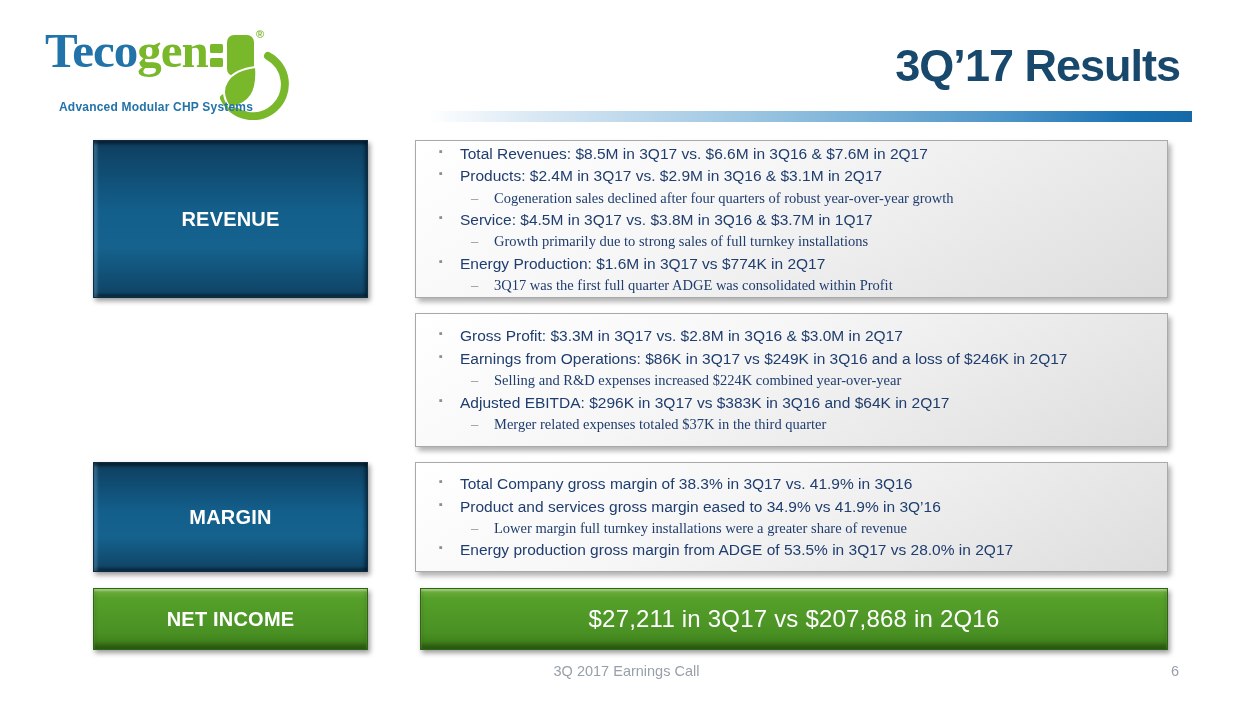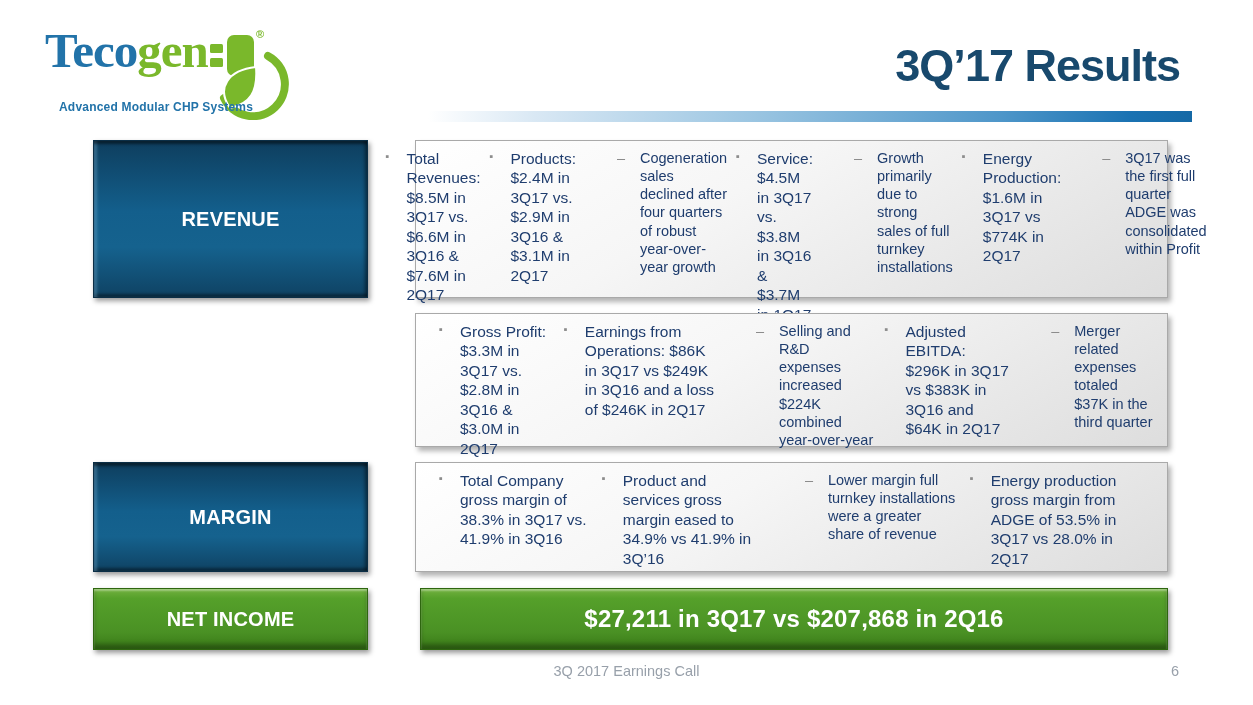--- a/index.html
+++ b/index.html
@@ -49,31 +49,31 @@
     background:linear-gradient(180deg,#72b13f 0%,#55a02a 16%,#4a9124 72%,#397917 100%);
     border:1px solid #2e660f;
     box-shadow:inset 0 2px 2px rgba(255,255,255,.35),inset 0 -5px 4px rgba(0,0,0,.28),
                2px 3px 5px rgba(0,0,0,.4);
   }
   .content-box{
     position:absolute;left:322px;top:0;width:753px;height:100%;
     background:linear-gradient(150deg,#ffffff 0%,#f6f6f6 40%,#dddddd 100%);
     border:1px solid #a9a9a9;
     box-shadow:3px 4px 5px rgba(0,0,0,.3);
-    display:flex;flex-direction:row;justify-content:center;
+    display:flex;flex-direction:column;justify-content:center;
     padding:6px 14px;
   }
   .value-box{
     position:absolute;left:327px;top:0;width:748px;height:100%;
     display:flex;align-items:center;justify-content:center;
-    color:#ffffff;font-weight:bold;font-size:24px;letter-spacing:.2px;
+    color:#ffffff;font-weight:normal;font-size:24px;letter-spacing:.2px;
   }
   .bullet{position:relative;color:var(--body-navy);font-size:15.5px;line-height:1.26;padding-left:30px;margin:1.5px 0;}
   .bullet::before{content:"▪";position:absolute;left:9px;top:1px;font-size:11px;color:var(--bullet-gray);}
-  .sub{position:relative;color:var(--body-navy);font-size:14.5px;line-height:1.26;padding-left:64px;margin:1.5px 0;}
+  .sub{position:relative;color:var(--body-navy);font-size:14.5px;line-height:1.26;padding-left:64px;margin:1.5px 0;font-family:Liberation Serif, serif;}
   .sub::before{content:"–";position:absolute;left:41px;top:0;color:var(--bullet-gray);}
   
   .footer-text{position:absolute;left:0;right:0;top:663px;text-align:center;color:var(--footer-gray);font-size:14.5px;}
   .page-number{position:absolute;right:74px;top:663px;color:var(--footer-gray);font-size:14.5px;}
 </style>
 </head>
 <body>
 
 <div class="slide">
 

